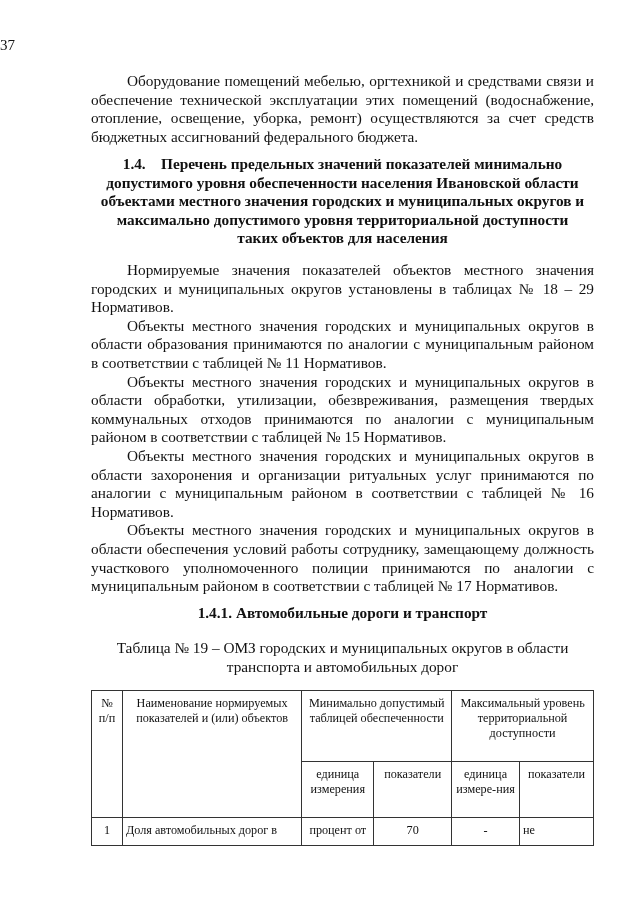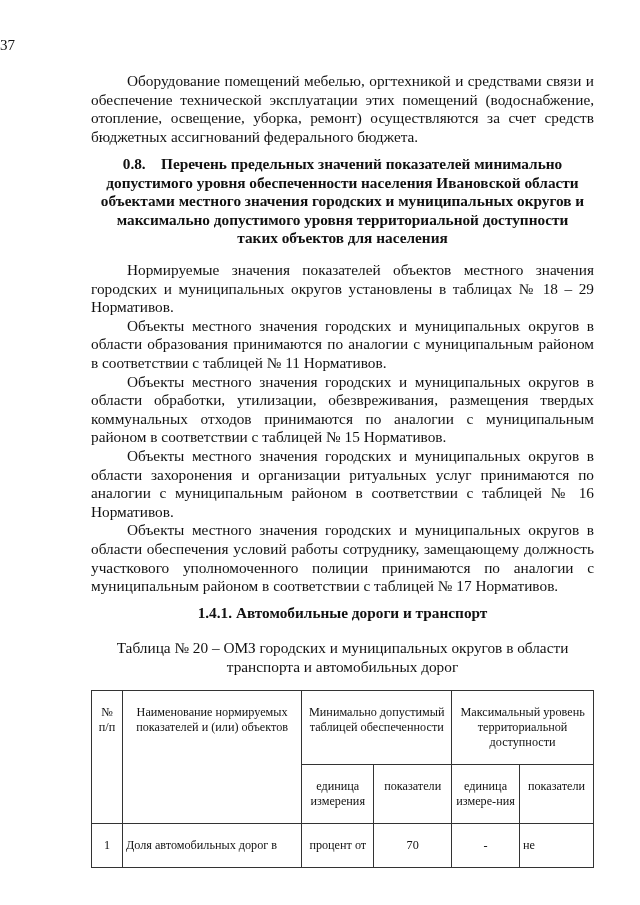--- a/index.html
+++ b/index.html
@@ -6,47 +6,47 @@
   body { width: 640px; height: 905px; position: relative; overflow: hidden;
          font-family: "Liberation Serif", "DejaVu Serif", serif; color: #111; }
   .page-num { position: absolute; top: 37px; left: 0; width: 640px; text-align: left; font-size: 15px; }
   .block { position: absolute; left: 91px; width: 503px; font-size: 15.3px; line-height: 18.6px; }
   .p { text-align: justify; text-indent: 36px; margin: 0; }
   .h { font-weight: bold; text-align: center; margin: 0; line-height: 18.6px; font-size: 15.3px; }
   .sub { font-weight: bold; text-align: center; }
   .cap { text-align: center; }
   table { position: absolute; left: 91px; top: 690px; width: 503px; border-collapse: collapse;
           font-size: 12.2px; line-height: 15px; }
-  td { border: 1px solid #333; vertical-align: top; text-align: center; padding: 14px 3px; }
+  td { border: 1px solid #333; vertical-align: top; text-align: center; padding: 5px 3px; }
   td.l { text-align: left; }
 </style>
 </head>
 <body>
 
 <div class="page-num">37</div>
 
 <div class="block" style="top:72px;">
   <p class="p">Оборудование помещений мебелью, оргтехникой и средствами связи и обеспечение технической эксплуатации этих помещений (водоснабжение, отопление, освещение, уборка, ремонт) осуществляются за счет средств бюджетных ассигнований федерального бюджета.</p>
 </div>
 
 <div class="block" style="top:155px; left:95px; width:495px;">
-  <p class="h"><span>0.8.</span>&nbsp;&nbsp;&nbsp; <span>Перечень предельных значений показателей минимально допустимого уровня обеспеченности населения Ивановской области объектами местного значения городских и муниципальных округов и максимально допустимого уровня территориальной доступности таких объектов для населения</span></p>
+  <p class="h"><span>1.4.</span>&nbsp;&nbsp;&nbsp; <span>Перечень предельных значений показателей минимально допустимого уровня обеспеченности населения Ивановской области объектами местного значения городских и муниципальных округов и максимально допустимого уровня территориальной доступности таких объектов для населения</span></p>
 </div>
 
 <div class="block" style="top:261px;">
   <p class="p">Нормируемые значения показателей объектов местного значения городских и муниципальных округов установлены в таблицах № 18 – 29 Нормативов.</p>
   <p class="p">Объекты местного значения городских и муниципальных округов в области образования принимаются по аналогии с муниципальным районом в соответствии с таблицей № 11 Нормативов.</p>
   <p class="p">Объекты местного значения городских и муниципальных округов в области обработки, утилизации, обезвреживания, размещения твердых коммунальных отходов принимаются по аналогии с муниципальным районом в соответствии с таблицей № 15 Нормативов.</p>
   <p class="p">Объекты местного значения городских и муниципальных округов в области захоронения и организации ритуальных услуг принимаются по аналогии с муниципальным районом в соответствии с таблицей № 16 Нормативов.</p>
   <p class="p">Объекты местного значения городских и муниципальных округов в области обеспечения условий работы сотруднику, замещающему должность участкового уполномоченного полиции принимаются по аналогии с муниципальным районом в соответствии с таблицей № 17 Нормативов.</p>
 </div>
 
 <div class="block sub" style="top:604px;">1.4.1. Автомобильные дороги и транспорт</div>
 
-<div class="block cap" style="top:639px; left:110px; width:465px;">Таблица № 20 – ОМЗ городских и муниципальных округов в области транспорта и автомобильных дорог</div>
+<div class="block cap" style="top:639px; left:110px; width:465px;">Таблица № 19 – ОМЗ городских и муниципальных округов в области транспорта и автомобильных дорог</div>
 
 <table>
   <colgroup>
     <col style="width:31px">
       <col style="width:180px">
       <col style="width:72px">
       <col style="width:78px">
       <col style="width:68px">
       <col style="width:74px">
   </colgroup>

